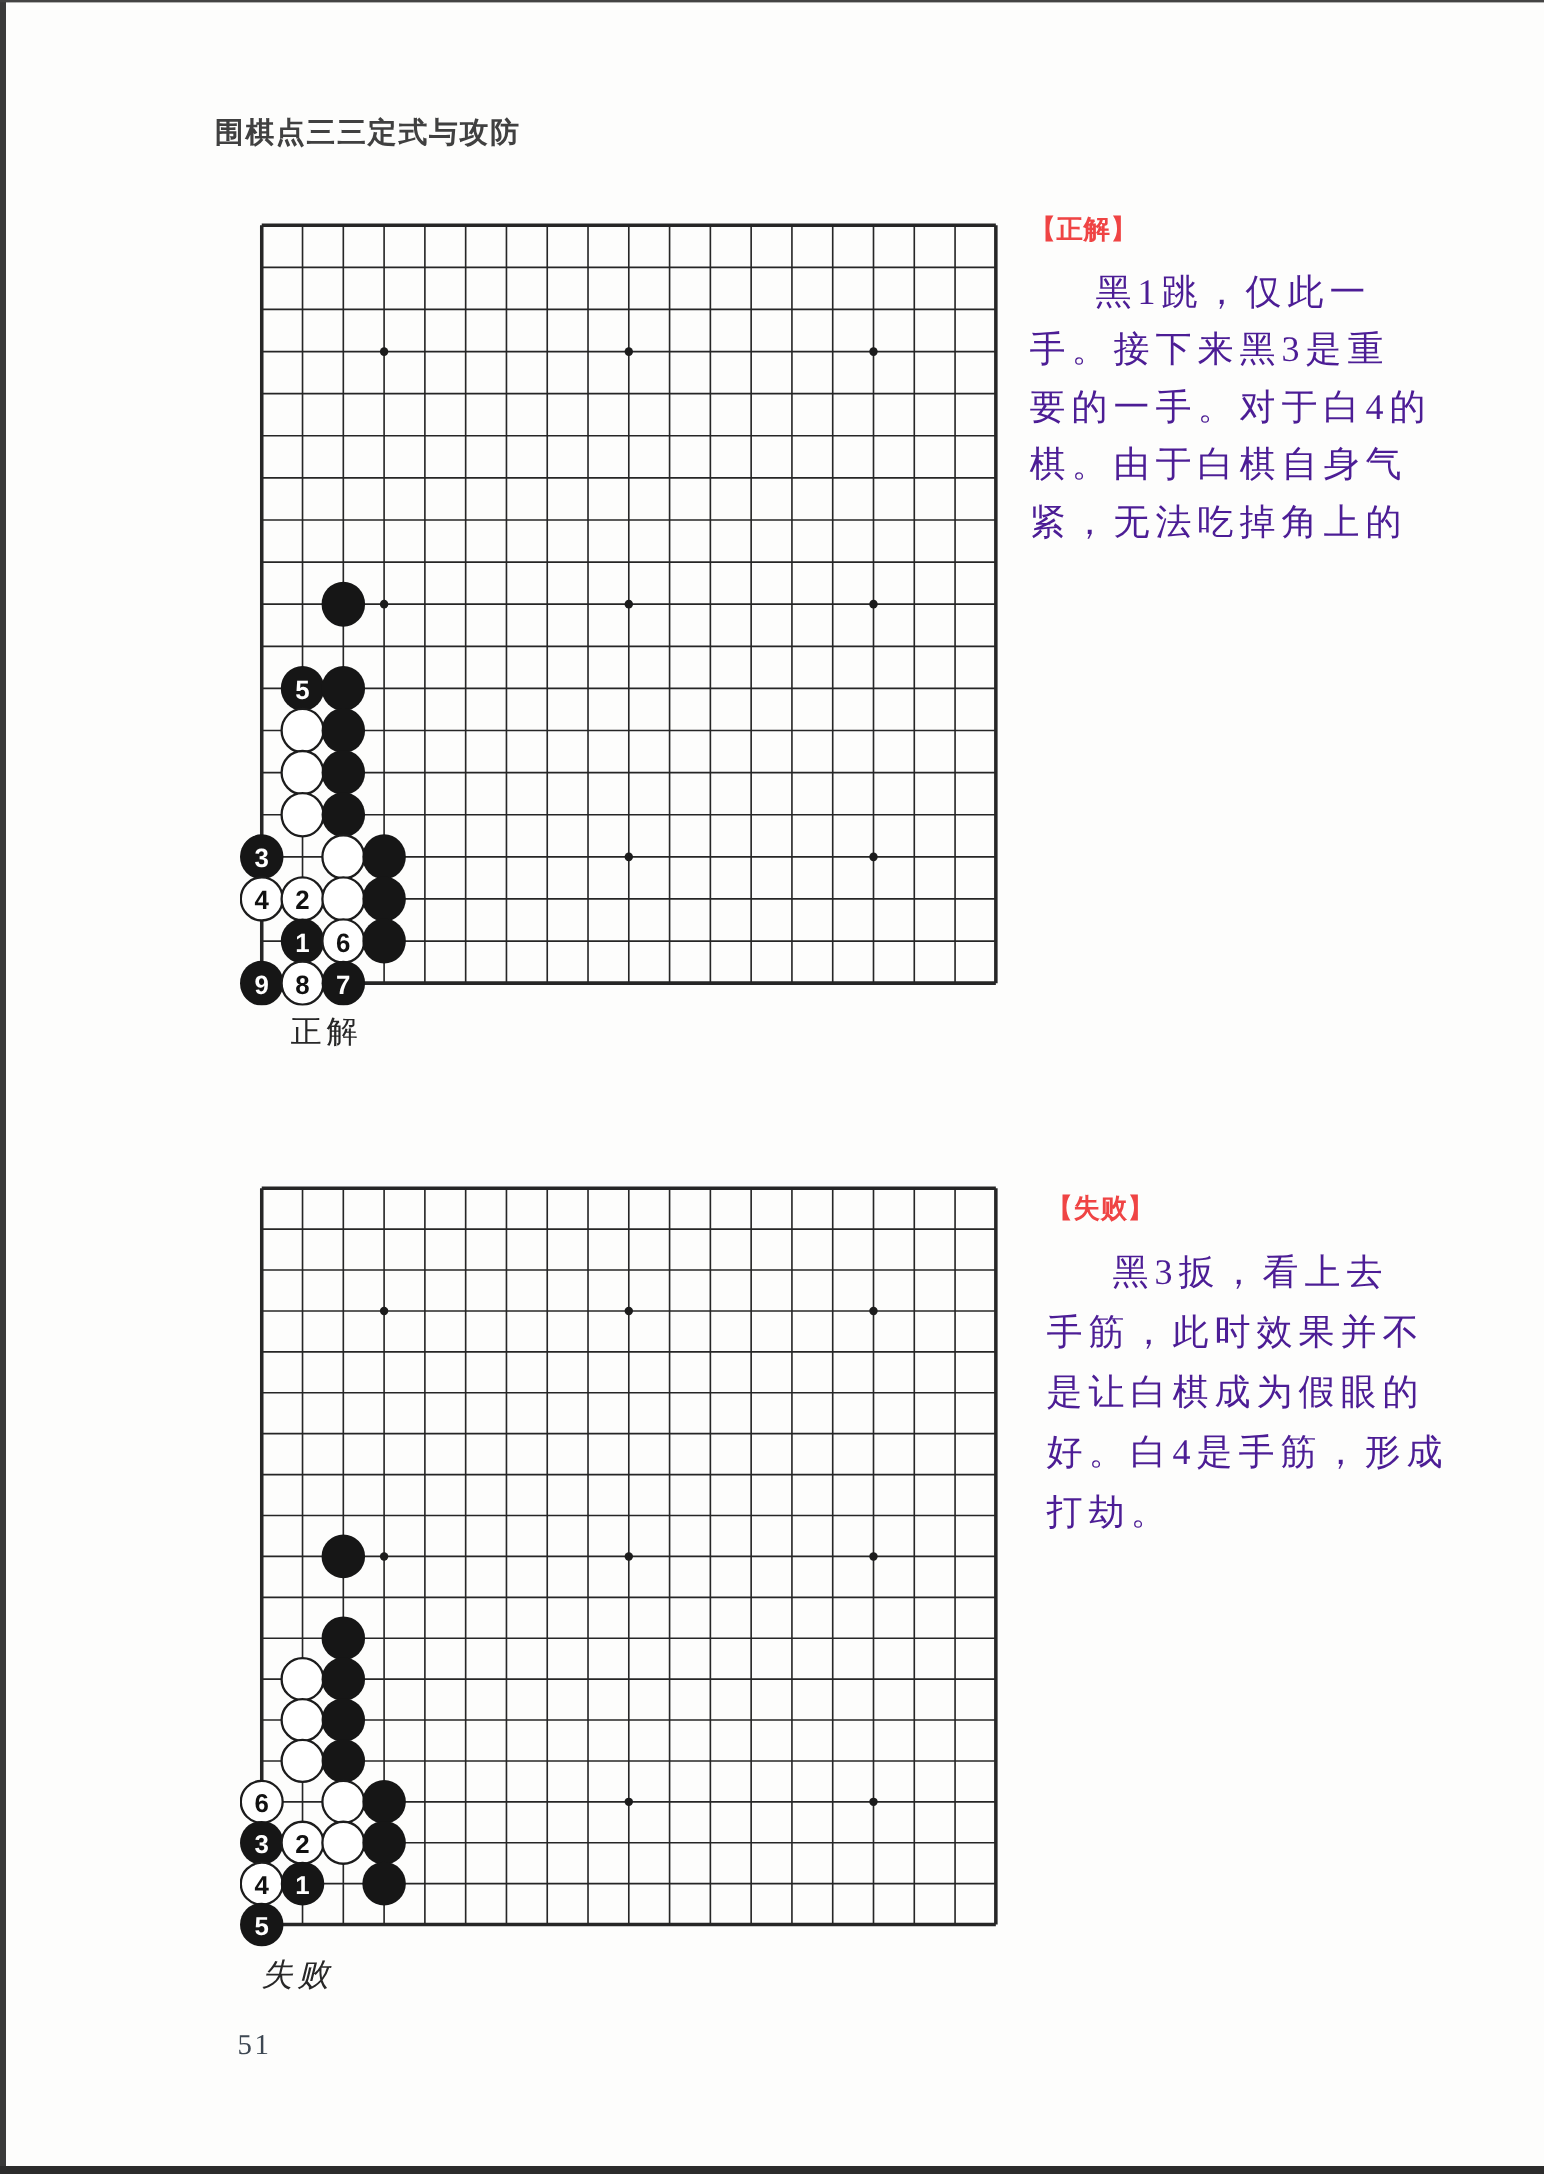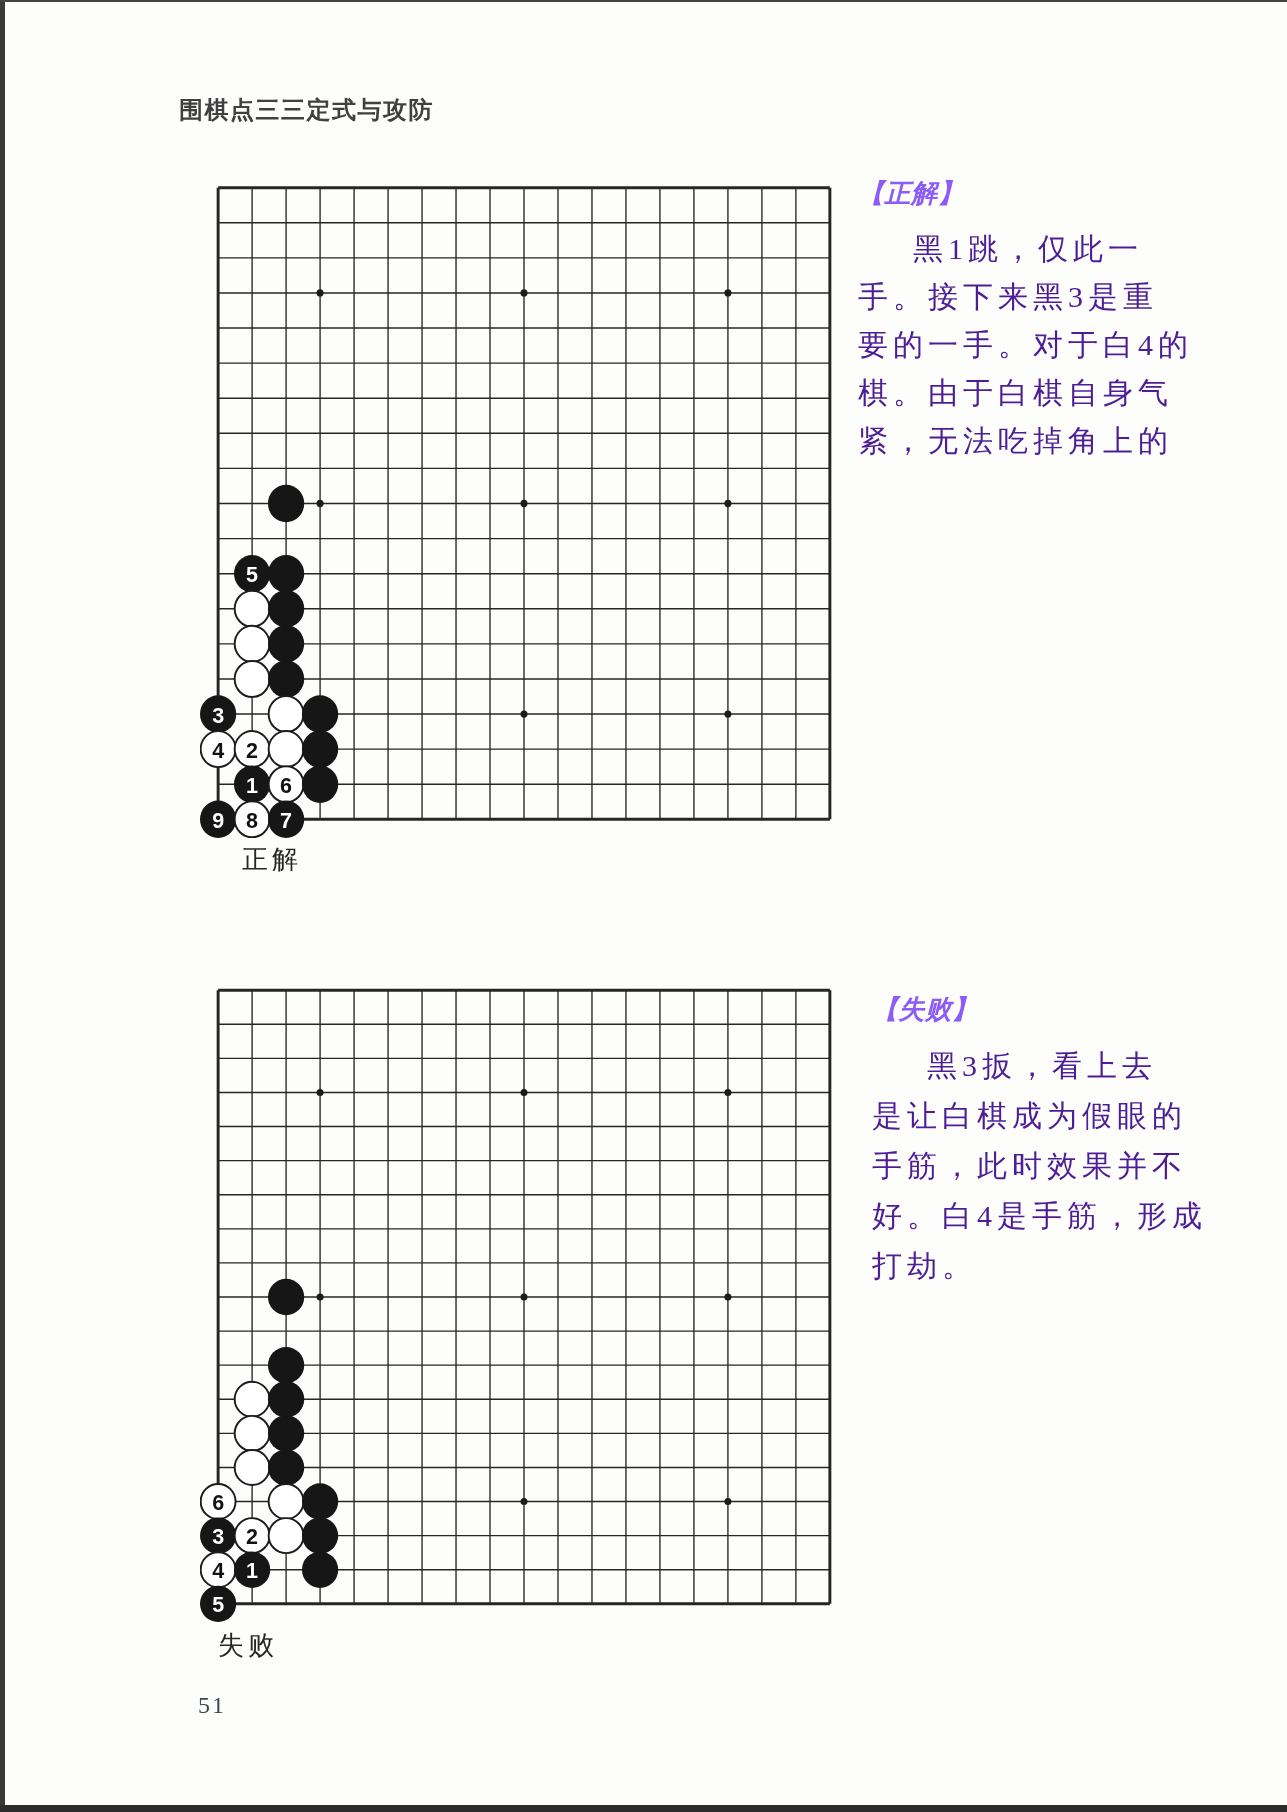--- a/index.html
+++ b/index.html
@@ -22,29 +22,28 @@
 
   .board{position:absolute;}
   .board svg{display:block;width:100%;height:100%;}
   .board1{left:200px;top:169px;width:648px;height:669px;}
   .board2{left:200px;top:972px;width:648px;height:650px;}
 
   .caption{
     position:absolute;font-size:26px;letter-spacing:4px;color:#272727;
   }
   .caption1{left:242px;top:842px;}
-  .caption2{left:218px;top:1628px;}
+  .caption2{left:218px;top:1628px;font-style:italic;}
 
   .textblock{position:absolute;width:340px;}
   .tb1{left:858px;top:176px;}
   .tb2{left:872px;top:966px;margin-top:26px;}
   .tb-heading{
-    font-size:26px;font-weight:700;letter-spacing:0.5px;color:#8b5cf6;
+    font-size:22px;font-weight:700;letter-spacing:0.5px;color:#ef4444;
     font-family:"Liberation Sans","DejaVu Sans",sans-serif;
-    font-style:italic;
   }
   .tb-body{margin-top:14px;font-size:30px;color:#4c1d95;letter-spacing:5px;}
   .tb1 .tb-body{line-height:48px;}
   .tb2 .tb-body{line-height:50px;}
   .tb-body .line{white-space:nowrap;}
   .tb-body .line.indent{text-indent:55px;}
 
   .page-number{
     position:absolute;left:198px;top:1692px;
     font-size:24px;color:#3d4752;letter-spacing:2px;
@@ -230,21 +229,21 @@
         <circle cx="0" cy="540" r="16" fill="#161616"></circle>
         <text x="0" y="540" text-anchor="middle" dominant-baseline="central" dy="0.05em" font-family="&quot;Liberation Sans&quot;,&quot;DejaVu Sans&quot;,sans-serif" font-size="19" font-weight="bold" fill="#ffffff">5</text>
       </svg>
     </div>
   <div class="caption caption2">失败</div>
 
   <div class="textblock tb2">
     <div class="tb-heading">【失败】</div>
     <div class="tb-body">
         <div class="line indent">黑3扳，看上去</div>
+        <div class="line">手筋，此时效果并不</div>
         <div class="line">是让白棋成为假眼的</div>
-        <div class="line">手筋，此时效果并不</div>
         <div class="line">好。白4是手筋，形成</div>
         <div class="line">打劫。</div>
       </div>
   </div>
 
   <div class="page-number">51</div>
 </div>
 
 </body></html>

